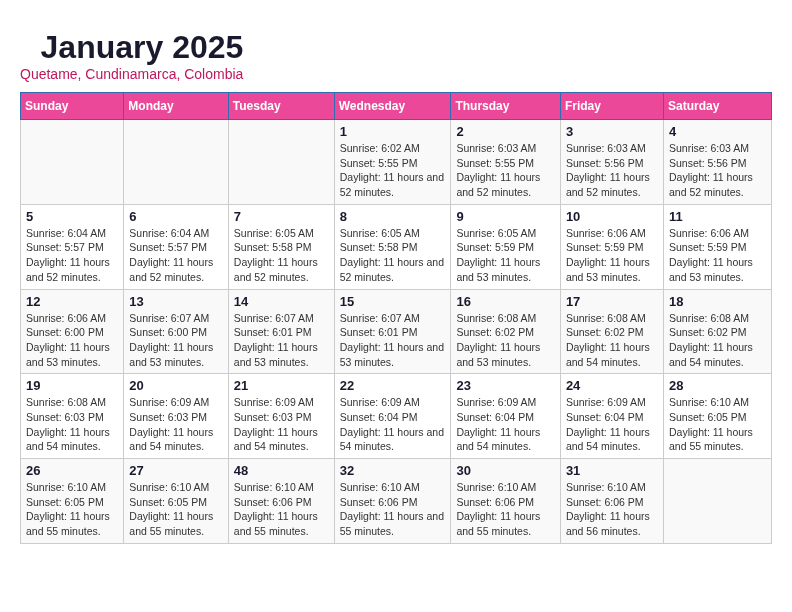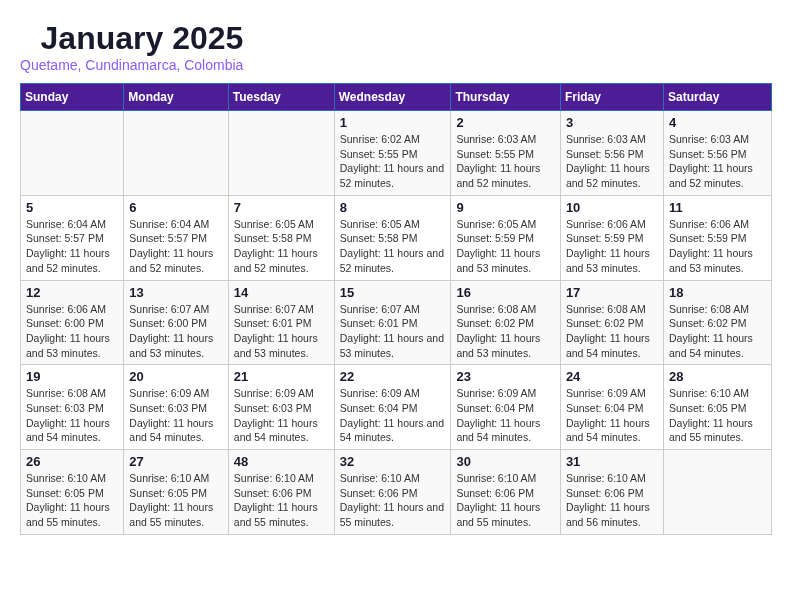--- a/index.html
+++ b/index.html
@@ -16,37 +16,38 @@
       align-items: flex-start;
       margin-bottom: 10px;
     }
     .logo {
       display: flex;
       align-items: center;
       gap: 4px;
     }
     .title-section {
       text-align: right;
+      margin-top: 9px;
     }
     .main-title {
       font-size: 32px;
       font-weight: bold;
       color: #1a1a2e;
     }
     .subtitle {
       font-size: 14px;
-      color: #8b5cf6;
+      color: #be185d;
     }
     table {
       width: 100%;
       border-collapse: collapse;
       font-size: 11px;
     }
     thead th {
-      background-color: #4c1d95;
+      background-color: #ec4899;
       color: #fff;
       padding: 6px 4px;
       text-align: left;
       font-size: 12px;
       font-weight: bold;
       border: 1px solid #2e6db4;
     }
     tbody td {
       border: 1px solid #ccc;
       padding: 4px 5px;

